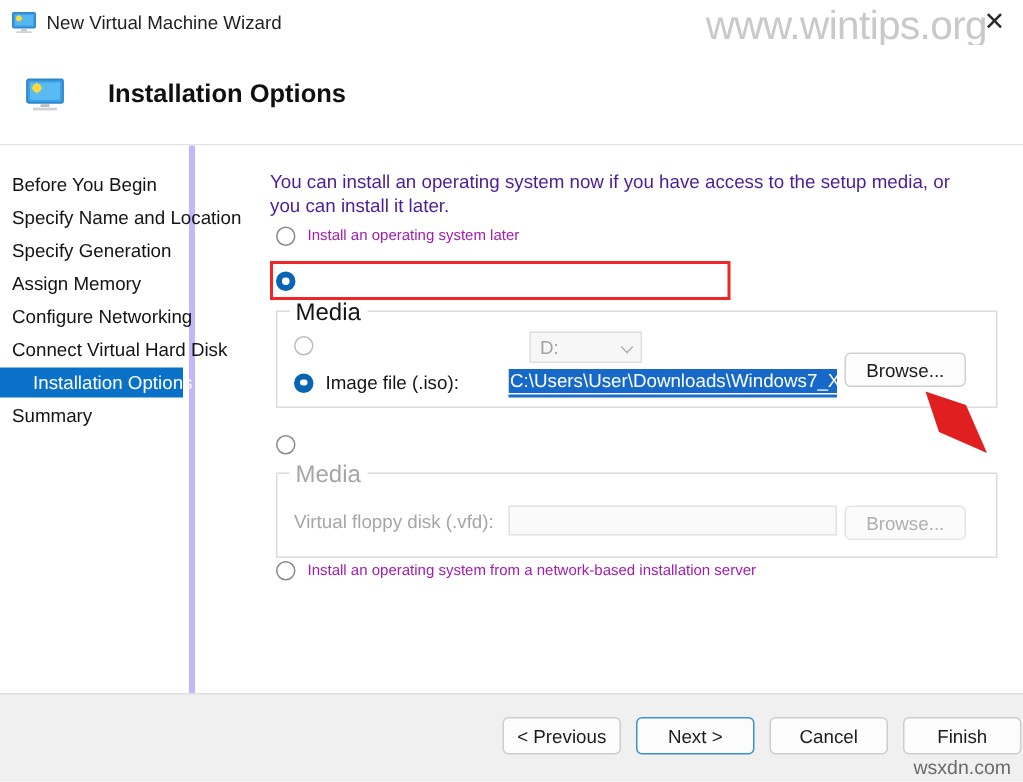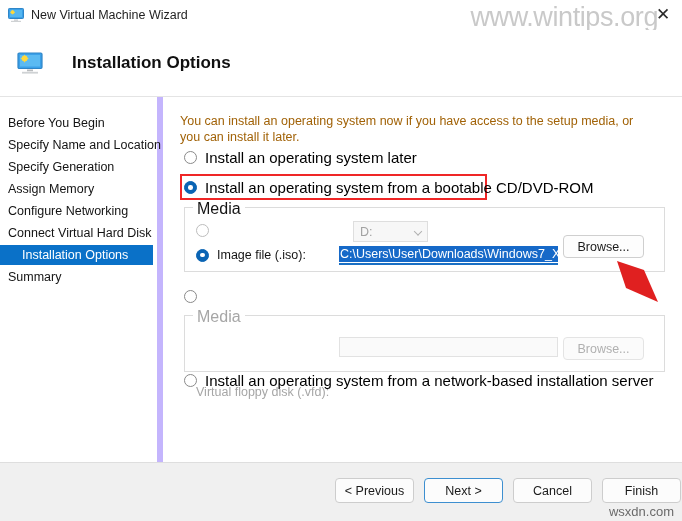--- a/index.html
+++ b/index.html
@@ -108,23 +108,23 @@
     left: 0; top: 97px;
     width: 682px;
     height: 365px;
     background: #ffffff;
   }
 
   
   .sidebar {
     position: absolute;
     left: 0; top: 0;
-    width: 163px;
+    width: 130px;
     height: 365px;
-    border-right: 6px solid #c4b5fd;
+    border-right: 4px solid #c4b5fd;
     padding-top: 16px;
     box-sizing: border-box;
   }
   .nav-item {
     height: 20px;
     line-height: 20px;
     font-size: 12.5px;
     color: #141414;
     padding-left: 8px;
     white-space: nowrap;
@@ -143,21 +143,21 @@
     position: absolute;
     left: 163px; top: 0;
     width: 519px;
     height: 365px;
     box-sizing: border-box;
     padding: 16px 16px 0 17px;
   }
   .intro {
     font-size: 12.5px;
     line-height: 16px;
-    color: #a16207;
+    color: #4c1d95;
     width: 470px;
     margin: 0 0 13px 0;
   }
 
   
   .radio-row {
     display: flex;
     align-items: center;
     height: 19px;
     margin-bottom: 0;
@@ -182,22 +182,22 @@
     position: absolute;
     left: 3.2px; top: 3.2px;
     width: 4.6px; height: 4.6px;
     border-radius: 50%;
     background: #ffffff;
   }
   .radio.disabled {
     border-color: #bdbdbd;
   }
   .radio-label {
-    font-size: 15px;
-    color: #000000;
+    font-size: 10px;
+    color: #a21caf;
     white-space: nowrap;
     text-align: center;
   }
 
   
   .annot-box {
     position: absolute;
     left: 17px;
     top: 77px;
     width: 307px;
@@ -406,21 +406,20 @@
 
     <div class="radio-row" style="position:absolute;left:21px;top:51px;">
       <span class="radio"></span>
       <span class="radio-label">Install an operating system later</span>
     </div>
 
     <div class="annot-box"></div>
 
     <div class="radio-row opt-cd">
       <span class="radio checked"></span>
-      <span class="radio-label">Install an operating system from a bootable CD/DVD-ROM</span>
     </div>
 
     <div class="groupbox" id="media-cd">
       <span class="groupbox-title">Media</span>
     </div>
 
     <div class="field-row" style="left:33px;top:127px;">
       <span class="radio disabled"></span>
     </div>
     <div class="combo" style="position:absolute;left:190px;top:124px;">
@@ -437,21 +436,21 @@
     </div>
     <div class="btn" id="browse-cd">Browse...</div>
 
     <div class="radio-row" style="position:absolute;left:21px;top:190px;">
       <span class="radio"></span>
     </div>
 
     <div class="groupbox disabled" id="media-floppy">
       <span class="groupbox-title">Media</span>
     </div>
-    <div class="field-row" style="left:33px;top:244px;margin-top:44px;">
+    <div class="field-row" style="left:33px;top:244px;">
       <span class="field-label disabled">Virtual floppy disk (.vfd):</span>
     </div>
     <div class="textbox disabled" style="position:absolute;left:176px;top:240px;width:219px;">
       <span></span>
     </div>
     <div class="btn disabled" id="browse-floppy">Browse...</div>
 
     <div class="radio-row" style="position:absolute;left:21px;top:274px;">
       <span class="radio"></span>
       <span class="radio-label">Install an operating system from a network-based installation server</span>

